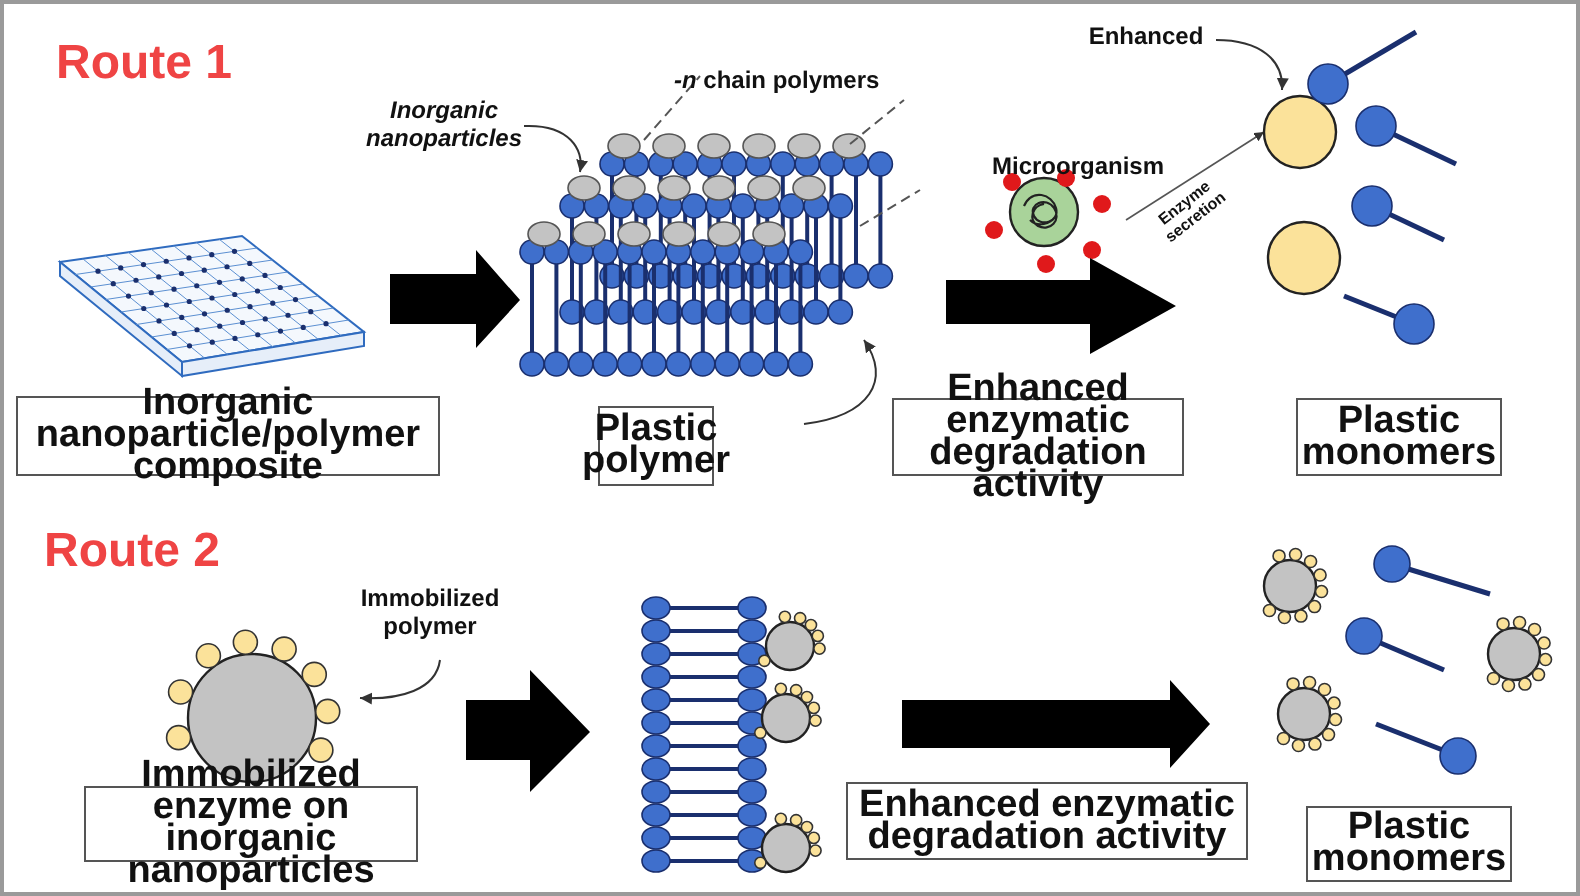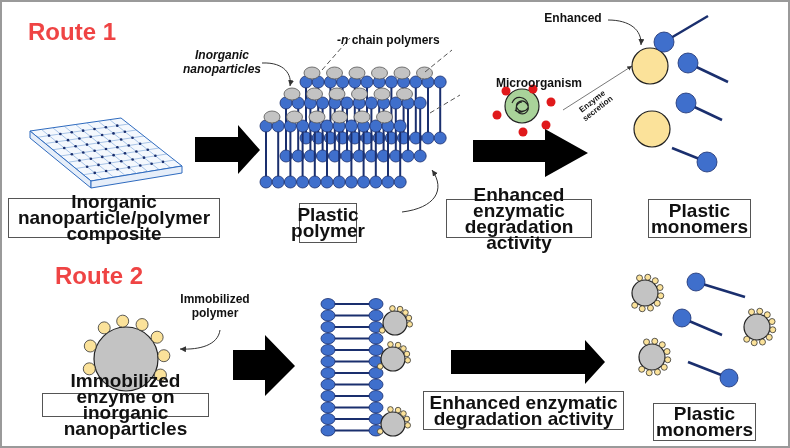--- a/index.html
+++ b/index.html
@@ -374,38 +374,38 @@
       <line x1="696" y1="282" x2="745" y2="297" stroke="#1a2f6e" stroke-width="2.5"></line>
       <circle cx="696" cy="282" r="9" fill="#3f6fcc" stroke="#1a2f6e" stroke-width="0.8"></circle>
       <line x1="682" y1="318" x2="722" y2="335" stroke="#1a2f6e" stroke-width="2.5"></line>
       <circle cx="682" cy="318" r="9" fill="#3f6fcc" stroke="#1a2f6e" stroke-width="0.8"></circle>
       <line x1="729" y1="378" x2="688" y2="362" stroke="#1a2f6e" stroke-width="2.5"></line>
       <circle cx="729" cy="378" r="9" fill="#3f6fcc" stroke="#1a2f6e" stroke-width="0.8"></circle>
     </g>
 </svg>
 
 <div class="route" style="left:28px;top:18px;">Route 1</div>
-<div class="route" style="left:22px;top:262px;margin-left:33px;">Route 2</div>
+<div class="route" style="left:22px;top:262px;">Route 2</div>
 
 <div class="ann" style="left:177px;top:48px;width:90px;font-style:italic;">Inorganic
 nanoparticles</div>
 <div class="ann" style="left:337px;top:33px;width:130px;text-align:left;"><i>-n</i><span> chain polymers</span></div>
 <div class="ann" style="left:484px;top:76px;width:110px;">Microorganism</div>
 <div class="ann" style="left:533px;top:11px;width:80px;">Enhanced</div>
 <div class="ann" style="left:565px;top:96px;width:60px;font-size:8px;line-height:9px;transform:rotate(-38deg);"><span>Enzyme</span><br><span>secretion</span></div>
 <div class="ann" style="left:170px;top:292px;width:90px;">Immobilized
 polymer</div>
 
 <div class="box" style="left:8px;top:198px;width:212px;height:40px;">Inorganic nanoparticle/polymer
 composite</div>
 <div class="box" style="left:299px;top:203px;width:58px;height:40px;">Plastic
 polymer</div>
 <div class="box" style="left:446px;top:199px;width:146px;height:39px;">Enhanced enzymatic
 degradation activity</div>
 <div class="box" style="left:648px;top:199px;width:103px;height:39px;">Plastic
 monomers</div>
 
-<div class="box" style="left:42px;top:393px;width:167px;height:24px;">Immobilized enzyme on
+<div class="box" style="left:42px;top:393px;width:167px;height:38px;">Immobilized enzyme on
 inorganic nanoparticles</div>
 <div class="box" style="left:423px;top:391px;width:201px;height:39px;">Enhanced enzymatic
 degradation activity</div>
 <div class="box" style="left:653px;top:403px;width:103px;height:38px;">Plastic
 monomers</div>
 
 </body></html>

